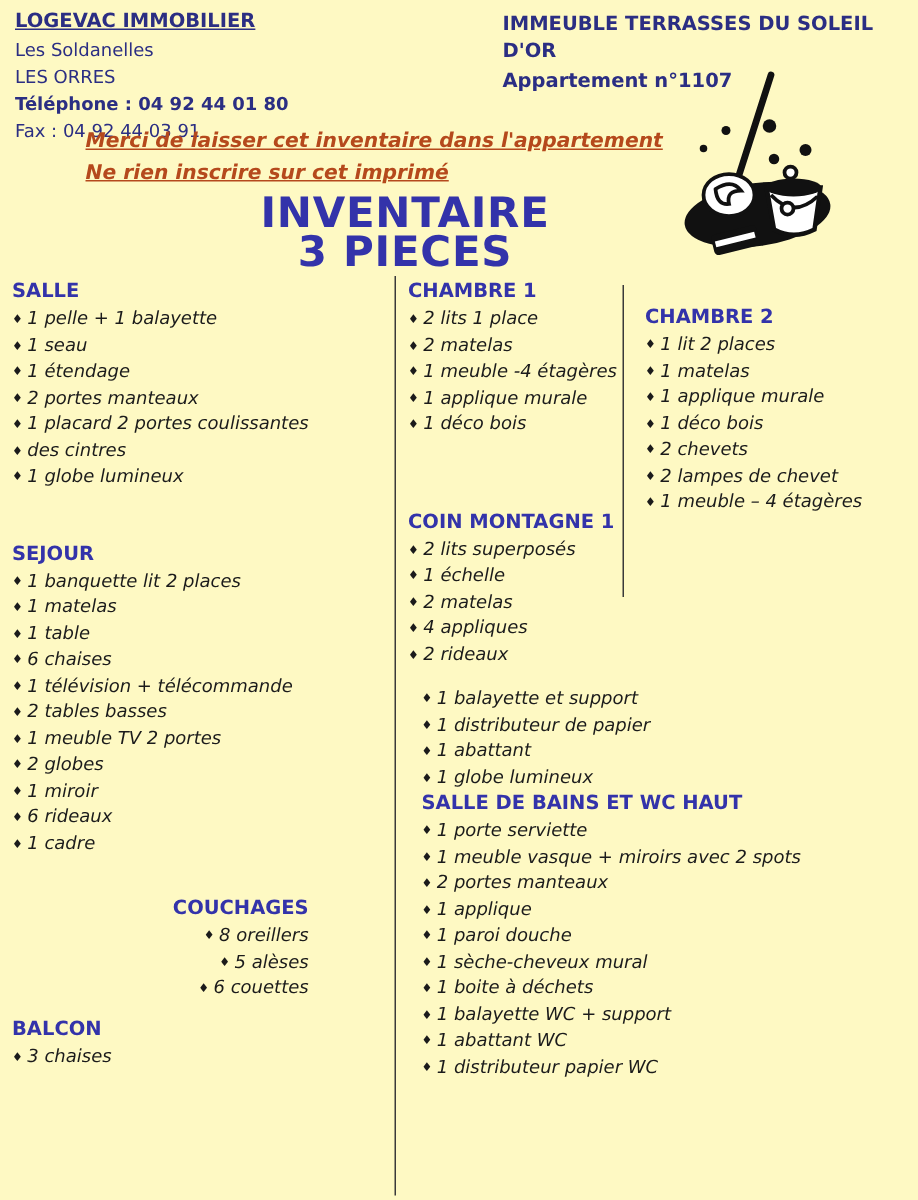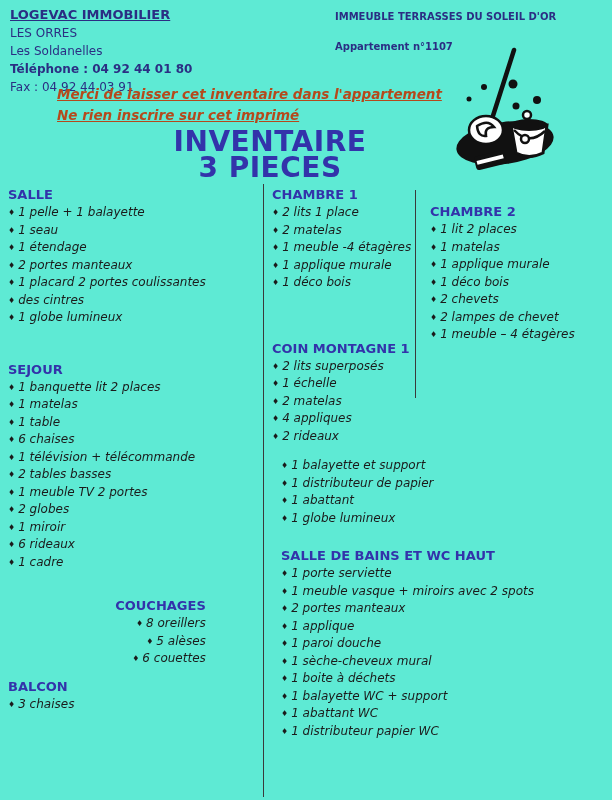--- a/index.html
+++ b/index.html
@@ -1,64 +1,64 @@
 <!DOCTYPE html>
 <html><head>
 <meta charset="utf-8">
 <style>
   html,body { margin:0; padding:0; background:#e8e8e8; }
   .page {
     position:relative; width:612px; height:800px; margin:0 auto;
-    background:#5eead4; overflow:hidden;
+    background:#fef9c3; overflow:hidden;
     font-family:"DejaVu Sans", sans-serif;
   }
   
   .hdr-left { position:absolute; top:6px; left:10px; color:#2b2e83; font-size:12px; line-height:18px; }
   .agency   { font-weight:bold; text-decoration:underline; font-size:13px; }
   .phone    { font-weight:bold; }
-  .hdr-right{ position:absolute; top:8px; left:335px; color:#2b2e83; font-weight:bold; font-size:10px; line-height:18px; }
-  .apt      { margin-top:12px; }
+  .hdr-right{ position:absolute; top:8px; left:335px; color:#2b2e83; font-weight:bold; font-size:13px; line-height:18px; }
+  .apt      { margin-top:2px; }
   
   .notice { position:absolute; top:84px; left:57px; width:480px; text-align:left;
             color:#b5491c; font-weight:bold; font-style:italic; font-size:13.5px; line-height:21px; }
   .notice div { text-decoration:underline; }
   
   .title { position:absolute; top:129px; left:150px; width:240px; text-align:center;
            color:#3333aa; font-weight:bold; font-size:28px; line-height:26px; letter-spacing:0.5px; }
   
   .clipart { position:absolute; top:46px; left:448px; width:160px; height:140px; }
   
   .col  { position:absolute; white-space:nowrap; color:#1b1b1b; font-size:12px; }
   .col1 { top:186px; left:8px;   }
   .col2 { top:186px; left:272px; }
   .col3 { top:203px; left:430px; }
   .sec h3 { margin:0; color:#3333aa; font-weight:bold; font-size:13px; line-height:18px; }
   .sec ul { list-style:none; margin:0; padding:0; line-height:17.5px;font-style:italic; }
   .sec li::before { content:"\2666"; font-size:8px; margin-right:3px; vertical-align:1px; }
   .gap34 { margin-top:34px; }
   .gap32 { margin-top:48px; }
   .gap26 { margin-top:26px;text-align:right; }
-  .gap20 { margin-top:20px; }
+  .gap20 { }
   .gap12 { margin-top:12px; }
   .gap10 { margin-top:10px; }
   .indent { padding-left:9px; }
   
   .vline { position:absolute; width:0; border-left:1.5px solid #3a3a3a; }
   .vline1 { left:263px; top:184px; height:613px; }
   .vline2 { left:415px; top:190px; height:208px; }
 </style>
 </head>
 <body>
 
 <div class="page">
 
   <div class="hdr-left">
     <div class="agency">LOGEVAC IMMOBILIER</div>
+    <div>Les Soldanelles</div>
     <div>LES ORRES</div>
-    <div>Les Soldanelles</div>
     <div class="phone">Téléphone : 04 92 44 01 80</div>
     <div>Fax : 04 92 44 03 91</div>
   </div>
 
   <div class="hdr-right">
     <div>IMMEUBLE TERRASSES DU SOLEIL D'OR</div>
     <div class="apt">Appartement n°1107</div>
   </div>
 
   <div class="notice">

